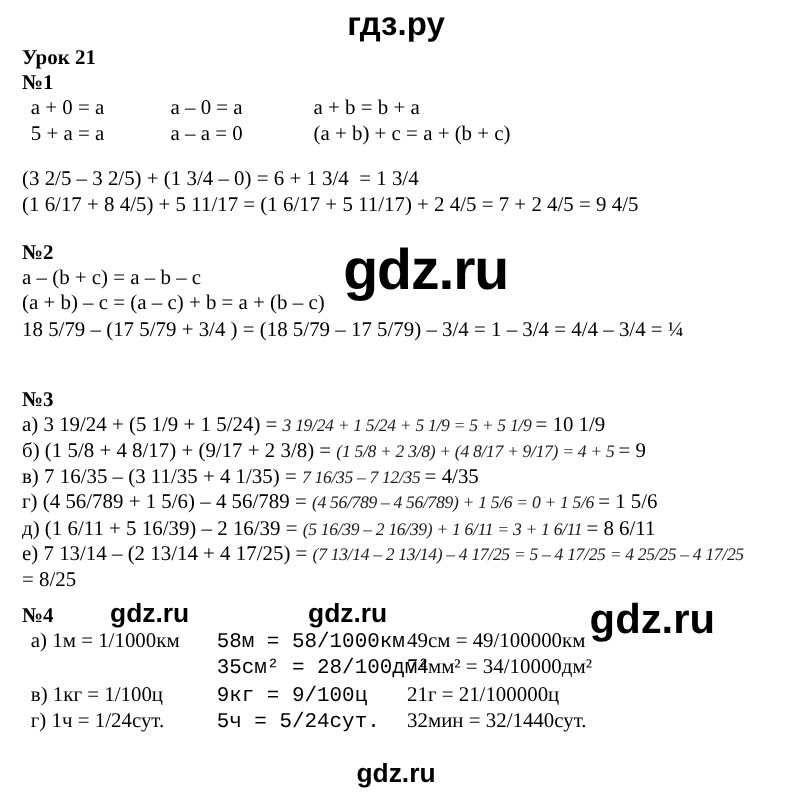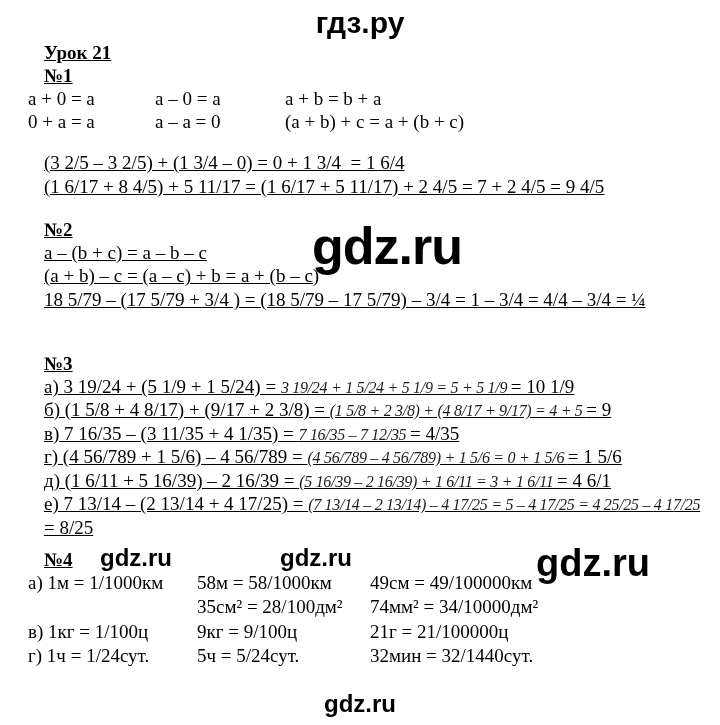--- a/index.html
+++ b/index.html
@@ -3,27 +3,27 @@
 <meta charset="utf-8">
 <style>
   * { margin:0; padding:0; box-sizing:border-box; }
   html,body { background:#fff; }
   body {
     width:720px; height:725px; position:relative; overflow:hidden;
     font-family:"Liberation Serif", serif; color:#000;
   }
   .page { position:absolute; inset:0; background:#fff; }
 
-  .line { position:absolute; left:44px; font-size:19px; white-space:pre; z-index:1;text-decoration:underline; }
+  .line { position:absolute; left:20px; font-size:19px; white-space:pre; z-index:1; }
   .bold { font-weight:bold; }
 
   .row { position:absolute; left:0; width:664px; height:22px; font-size:19px; z-index:1; }
   .row span { position:absolute; white-space:pre; }
   .c1 { left:28px; } .c2 { left:155px; } .c3 { left:285px; }
-  .d1 { left:28px; } .d2 { left:197px; } .d3 { left:370px; }
+  .d1 { left:28px; } .d2 { left:197px;font-family:Liberation Mono, monospace; } .d3 { left:370px; }
 
   .work { font-style:italic; font-size:16px; letter-spacing:-0.3px; color:#1c1c1c; }
 
   .wm {
     position:absolute; font-family:"Liberation Sans", sans-serif;
     font-weight:bold; color:#000; white-space:pre; z-index:2;
   }
   .wm-header { font-size:30px; left:0; width:720px; top:6px; text-align:center; }
   .wm-mid    { font-size:52px; left:312px; top:220px; letter-spacing:-1px; line-height:1; }
   .wm-s1     { font-size:24px; left:100px; top:544px; }
@@ -40,41 +40,41 @@
 
   <div class="line bold" style="top:42px">Урок 21</div>
   <div class="line bold" style="top:65px">№1</div>
 
   <div class="row" style="top:88px">
     <span class="c1">a + 0 = a</span>
     <span class="c2">a – 0 = a</span>
     <span class="c3">a + b = b + a</span>
   </div>
   <div class="row" style="top:111px">
-    <span class="c1">0 + a = a</span>
+    <span class="c1">5 + a = a</span>
     <span class="c2">a – a = 0</span>
     <span class="c3">(a + b) + c = a + (b + c)</span>
   </div>
 
-  <div class="line" style="top:152px">(3 2/5 – 3 2/5) + (1 3/4 – 0) = 0 + 1 3/4  = 1 6/4</div>
+  <div class="line" style="top:152px">(3 2/5 – 3 2/5) + (1 3/4 – 0) = 6 + 1 3/4  = 1 3/4</div>
   <div class="line" style="top:176px">(1 6/17 + 8 4/5) + 5 11/17 = (1 6/17 + 5 11/17) + 2 4/5 = 7 + 2 4/5 = 9 4/5</div>
 
   <div class="line bold" style="top:219px">№2</div>
   <div class="wm wm-mid">gdz.ru</div>
   <div class="line" style="top:242px">a – (b + c) = a – b – c</div>
   <div class="line" style="top:265px">(a + b) – c = (a – c) + b = a + (b – c)</div>
   <div class="line" style="top:289px">18 5/79 – (17 5/79 + 3/4 ) = (18 5/79 – 17 5/79) – 3/4 = 1 – 3/4 = 4/4 – 3/4 = ¼</div>
 
   <div class="line bold" style="top:353px">№3</div>
 
   <div class="line" style="top:376px"><span>а) 3 19/24 + (5 1/9 + 1 5/24) = </span><span class="work">3 19/24 + 1 5/24 + 5 1/9 = 5 + 5 1/9 </span><span>= 10 1/9</span></div>
   <div class="line" style="top:399px"><span>б) (1 5/8 + 4 8/17) + (9/17 + 2 3/8) = </span><span class="work">(1 5/8 + 2 3/8) + (4 8/17 + 9/17) = 4 + 5 </span><span>= 9</span></div>
   <div class="line" style="top:423px"><span>в) 7 16/35 – (3 11/35 + 4 1/35) = </span><span class="work">7 16/35 – 7 12/35 </span><span>= 4/35</span></div>
   <div class="line" style="top:446px"><span>г) (4 56/789 + 1 5/6) – 4 56/789 = </span><span class="work">(4 56/789 – 4 56/789) + 1 5/6 = 0 + 1 5/6 </span><span>= 1 5/6</span></div>
-  <div class="line" style="top:470px"><span>д) (1 6/11 + 5 16/39) – 2 16/39 = </span><span class="work">(5 16/39 – 2 16/39) + 1 6/11 = 3 + 1 6/11 </span><span>= 4 6/1</span></div>
+  <div class="line" style="top:470px"><span>д) (1 6/11 + 5 16/39) – 2 16/39 = </span><span class="work">(5 16/39 – 2 16/39) + 1 6/11 = 3 + 1 6/11 </span><span>= 8 6/11</span></div>
   <div class="line" style="top:493px"><span>е) 7 13/14 – (2 13/14 + 4 17/25) = </span><span class="work">(7 13/14 – 2 13/14) – 4 17/25 = 5 – 4 17/25 = 4 25/25 – 4 17/25</span><span></span></div>
   <div class="line" style="top:517px">= 8/25</div>
 
   <div class="line bold" style="top:549px">№4</div>
   <div class="wm wm-s1">gdz.ru</div>
   <div class="wm wm-s2">gdz.ru</div>
   <div class="wm wm-right">gdz.ru</div>
 
   <div class="row" style="top:572px">
     <span class="d1">а) 1м = 1/1000км</span>

